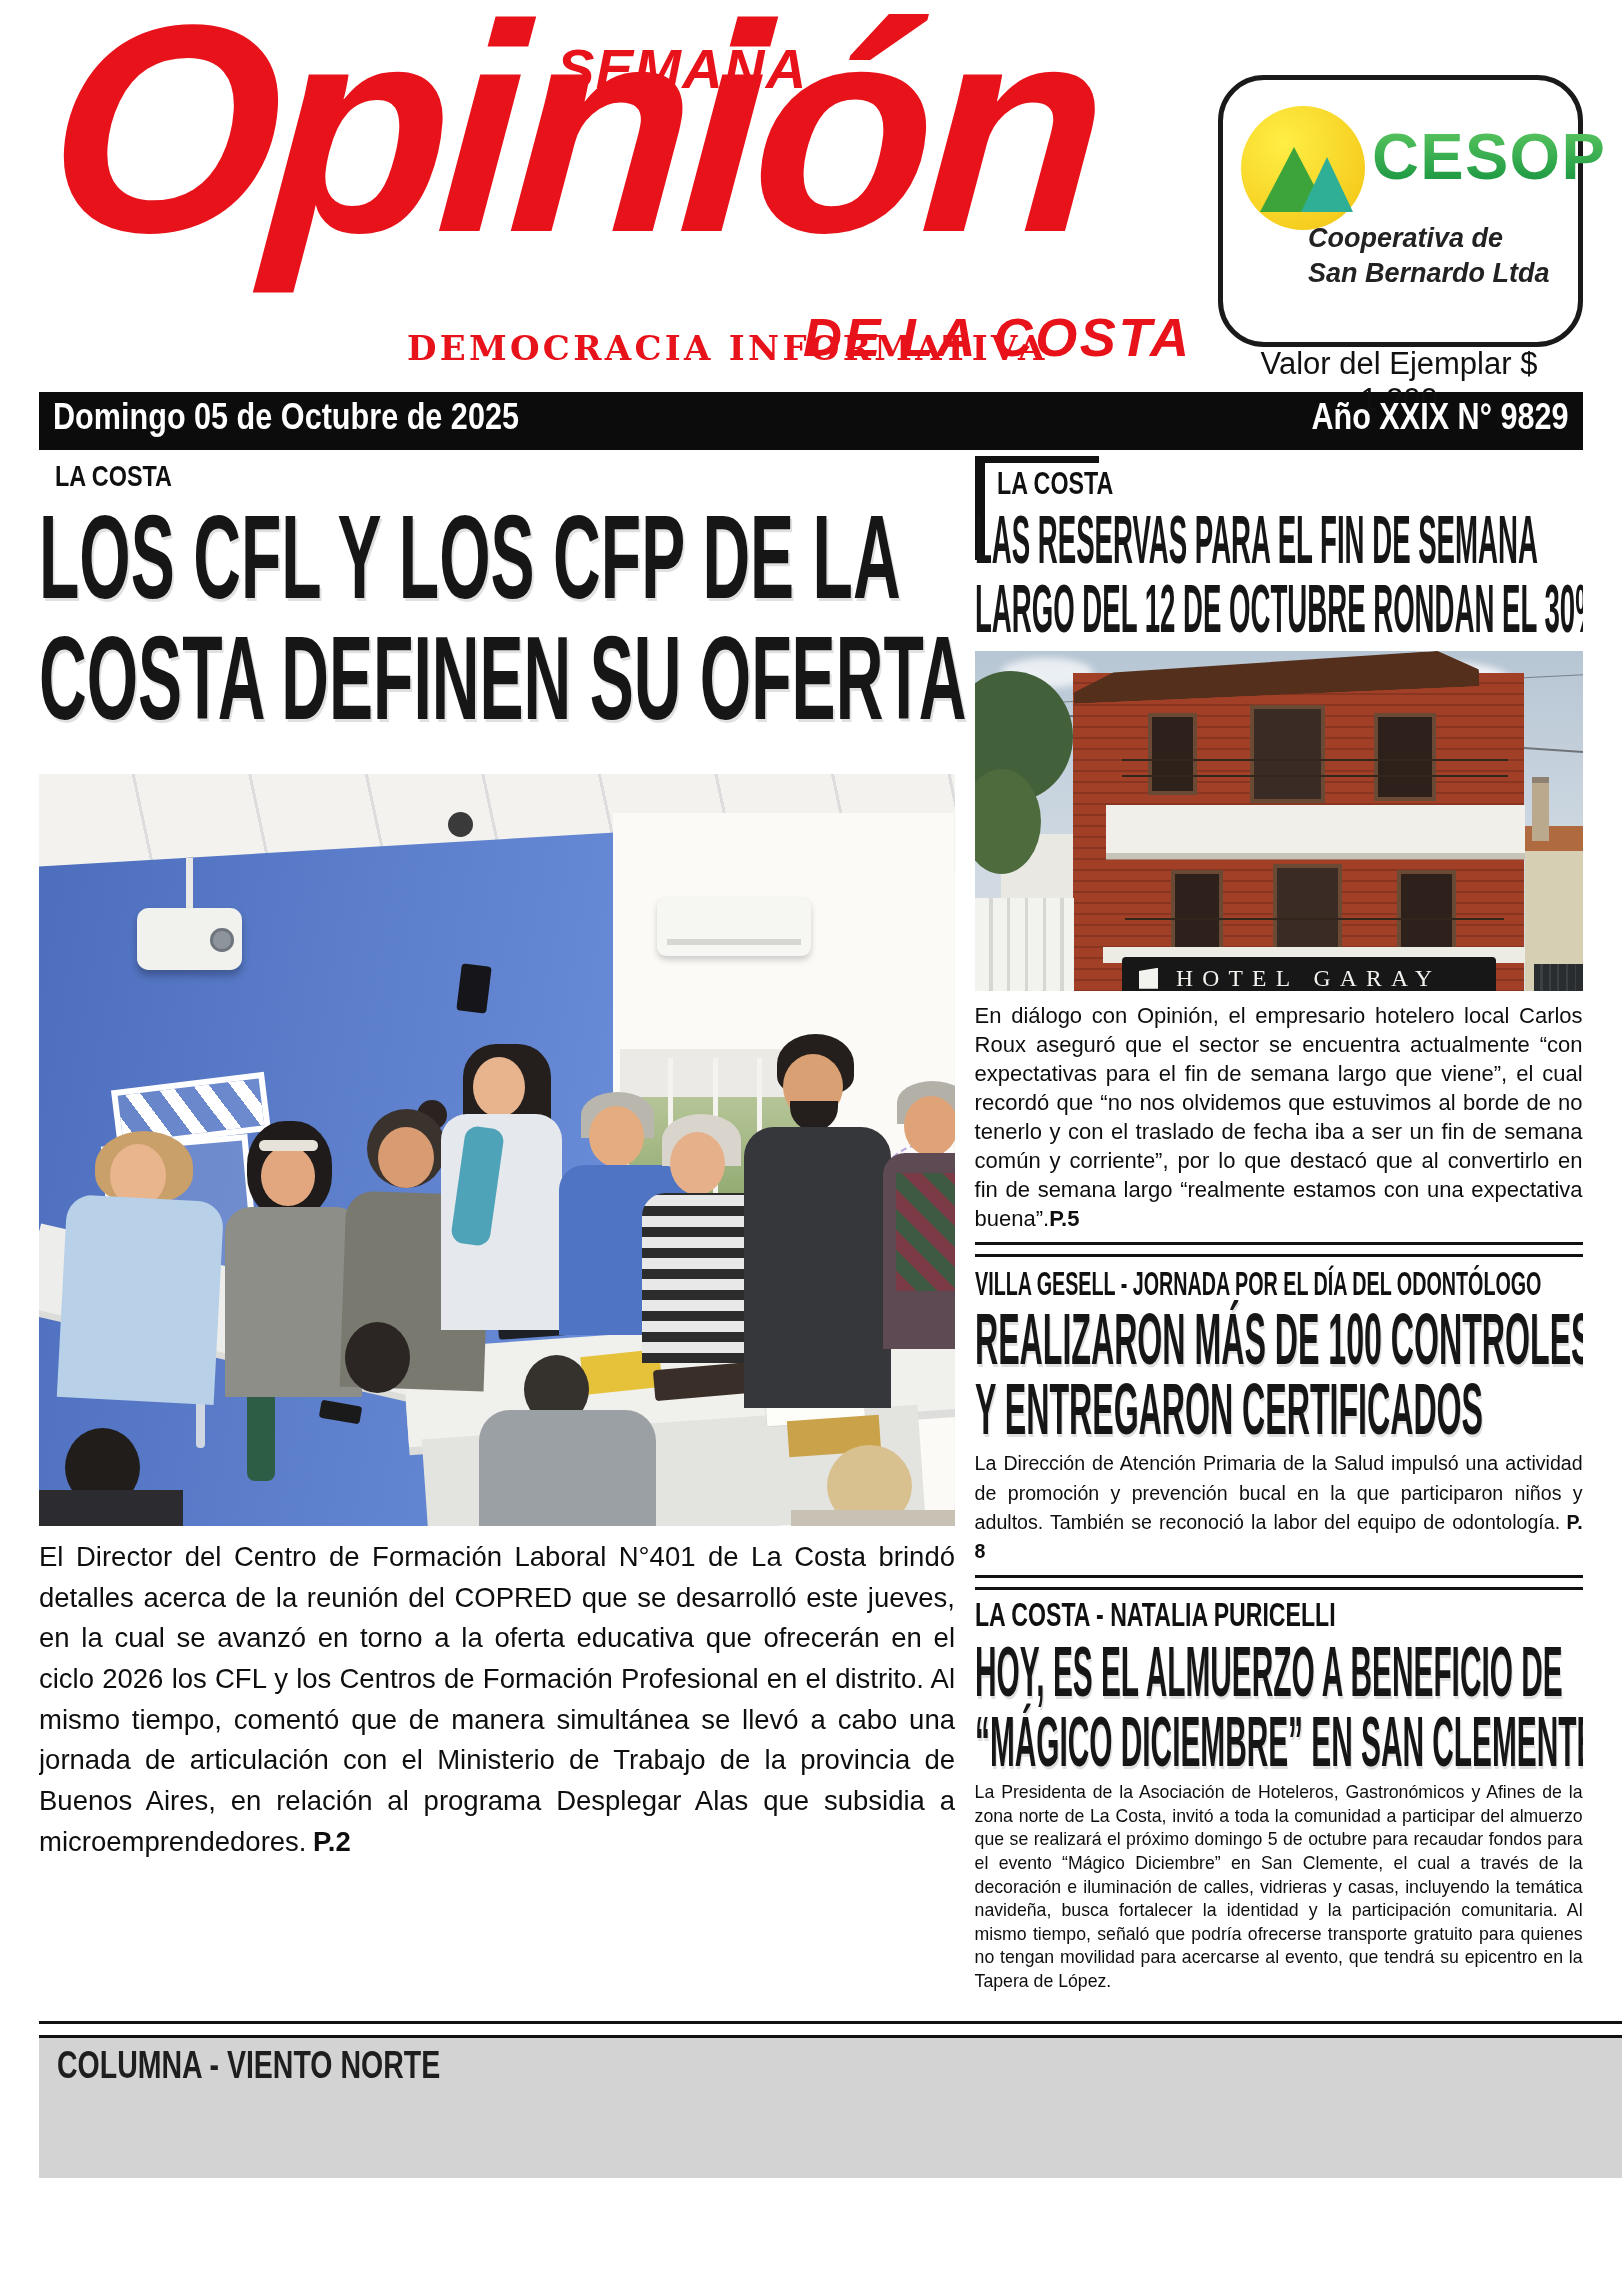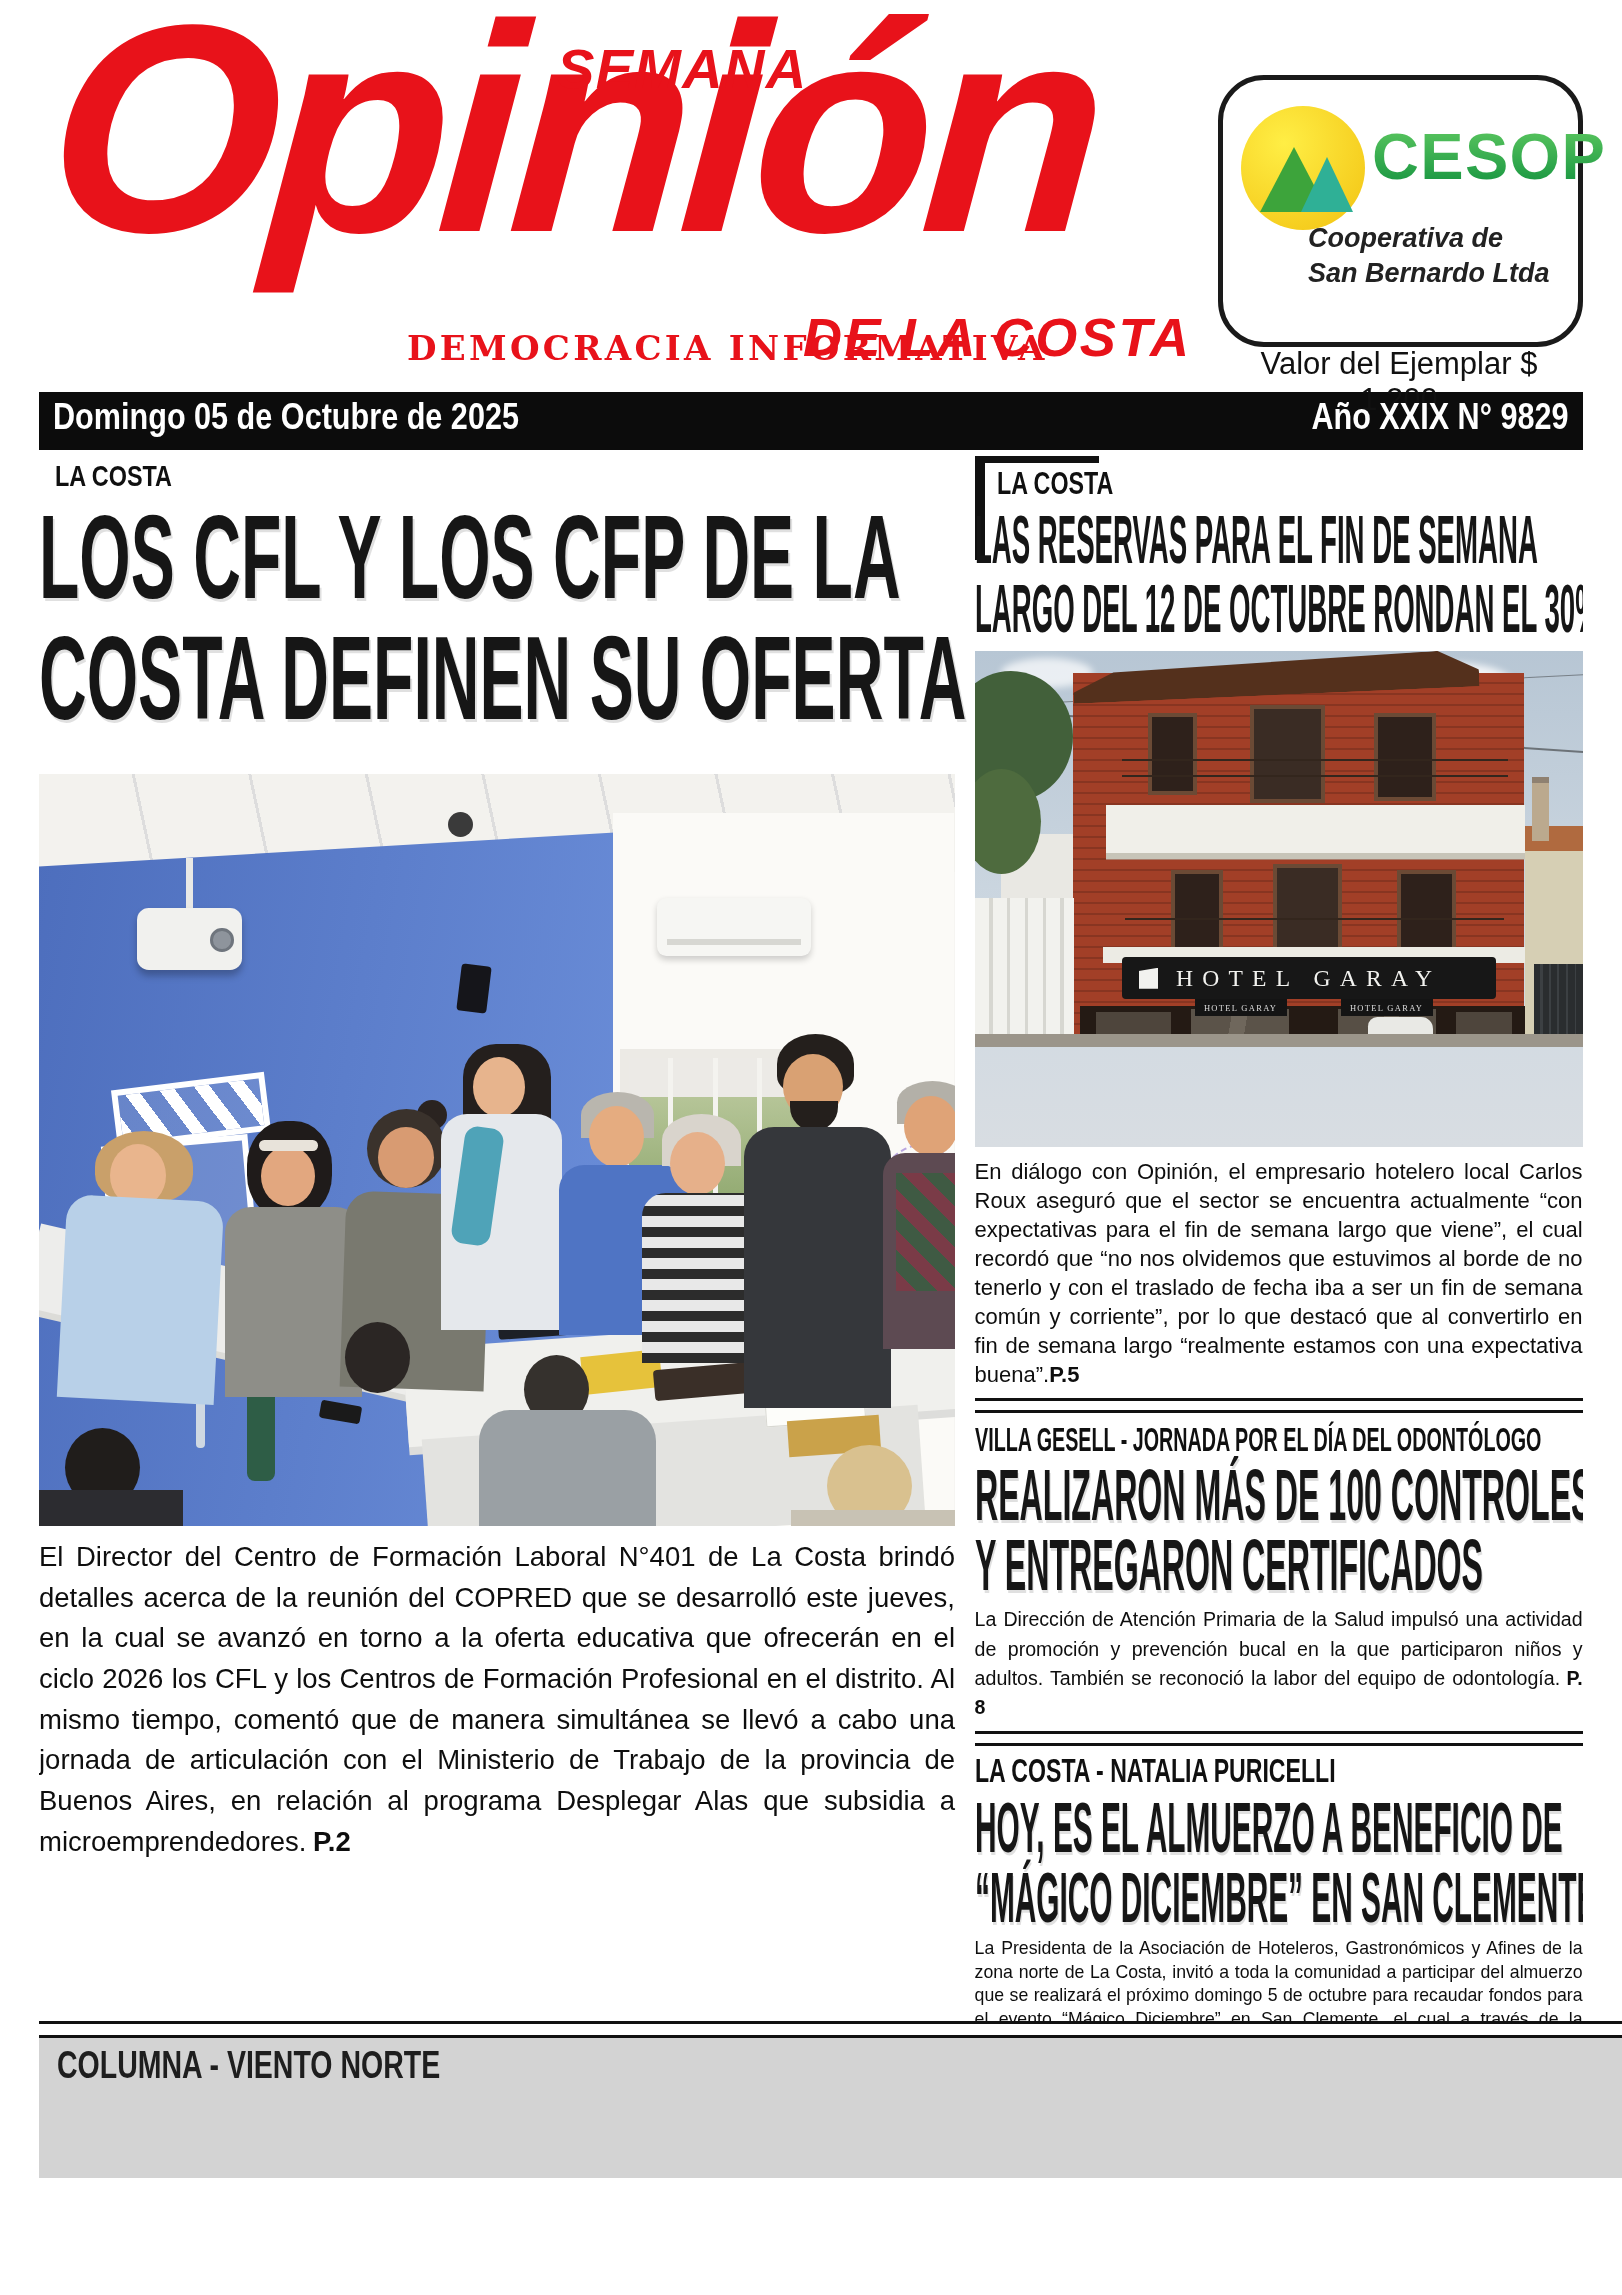--- a/index.html
+++ b/index.html
@@ -56,21 +56,21 @@
   .body3{font-size:19.6px;line-height:1.5;text-align:justify;color:#0e0e0e;}
   .body4{font-size:17.7px;line-height:1.33;text-align:justify;color:#0e0e0e;}
   .pref{font-weight:bold;margin-left:6.5px;}
   .pref.tight{margin-left:0;}
   .drule{height:9.2px;border-top:3.3px solid #111;border-bottom:3.3px solid #111;}
   .bracket{position:absolute;left:0;top:-3.9px;width:114px;height:97px;
            border-left:10.5px solid #111;border-top:10.5px solid #111;}
   
   .scene{position:relative;overflow:hidden;background:#eee;}
   .meet{width:916px;height:752px;margin-top:35px;}
-  .hotel{width:608px;height:496px;margin-top:7.9px;padding-left:20px;}
+  .hotel{width:608px;height:340px;margin-top:7.9px;padding-left:20px;}
   .sign-main{position:absolute;left:147px;top:306px;width:374px;height:42px;background:#171717;
              border-radius:3.9px;display:flex;align-items:center;justify-content:center;}
   .sign-main span{color:#f2f2ef;font-family:"Liberation Serif","DejaVu Serif",serif;font-size:23.6px;
                   letter-spacing:9.2px;}
   .minisign{position:absolute;height:17px;background:#141414;color:#ddd;
             font-family:"Liberation Serif",serif;font-size:8.5px;letter-spacing:1.3px;
             display:flex;align-items:center;justify-content:center;}
   
   .banner-rule{height:10.5px;border-top:3.9px solid #111;border-bottom:3.9px solid #111;margin-right:-39px;}
   .banner{background:#d3d3d3;height:140px;margin-right:-39px;padding:6.5px 0 0 18.3px;box-sizing:border-box;}

